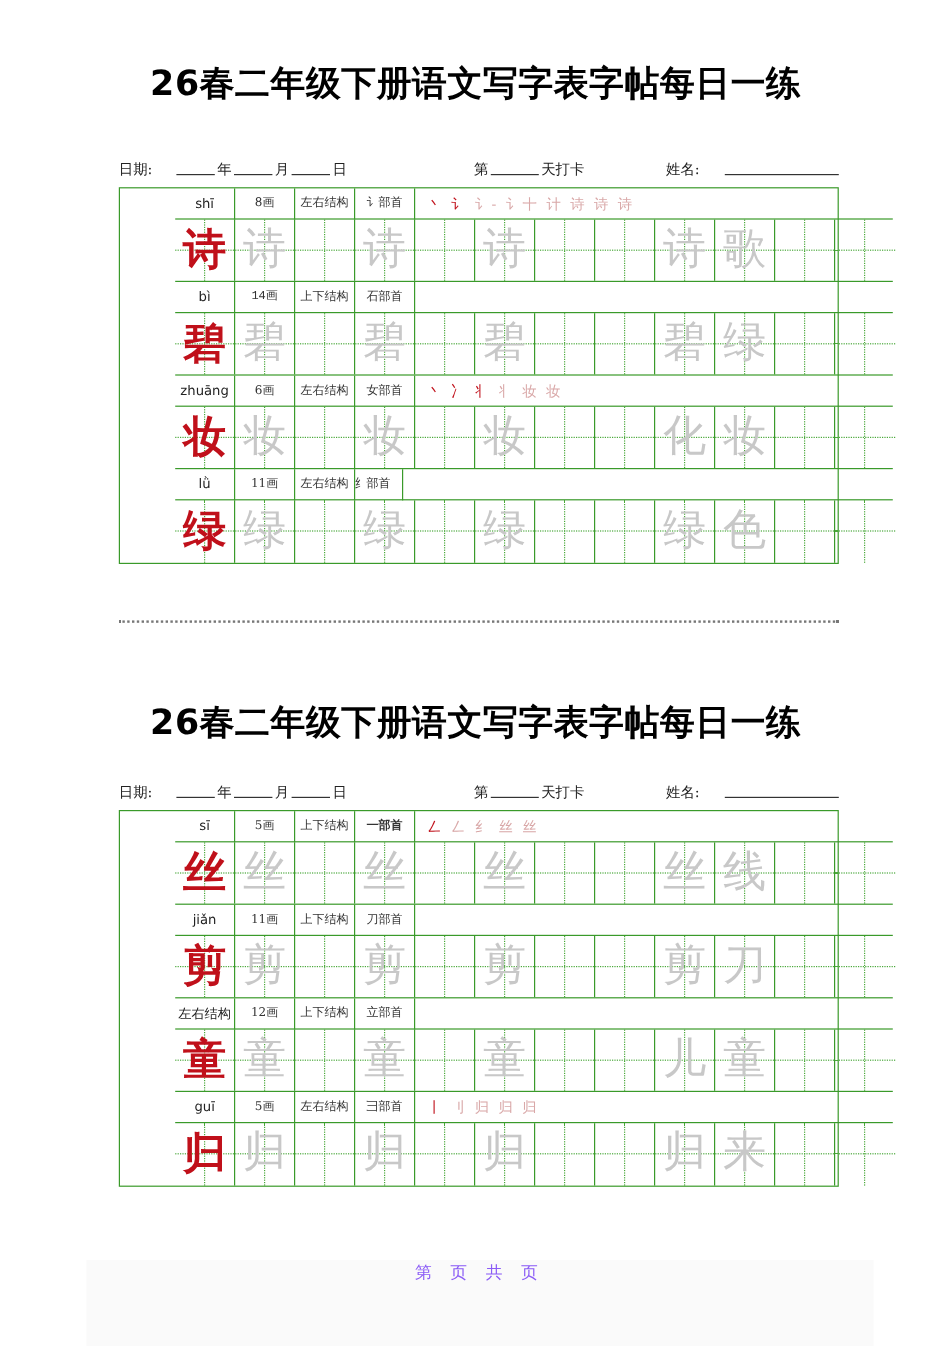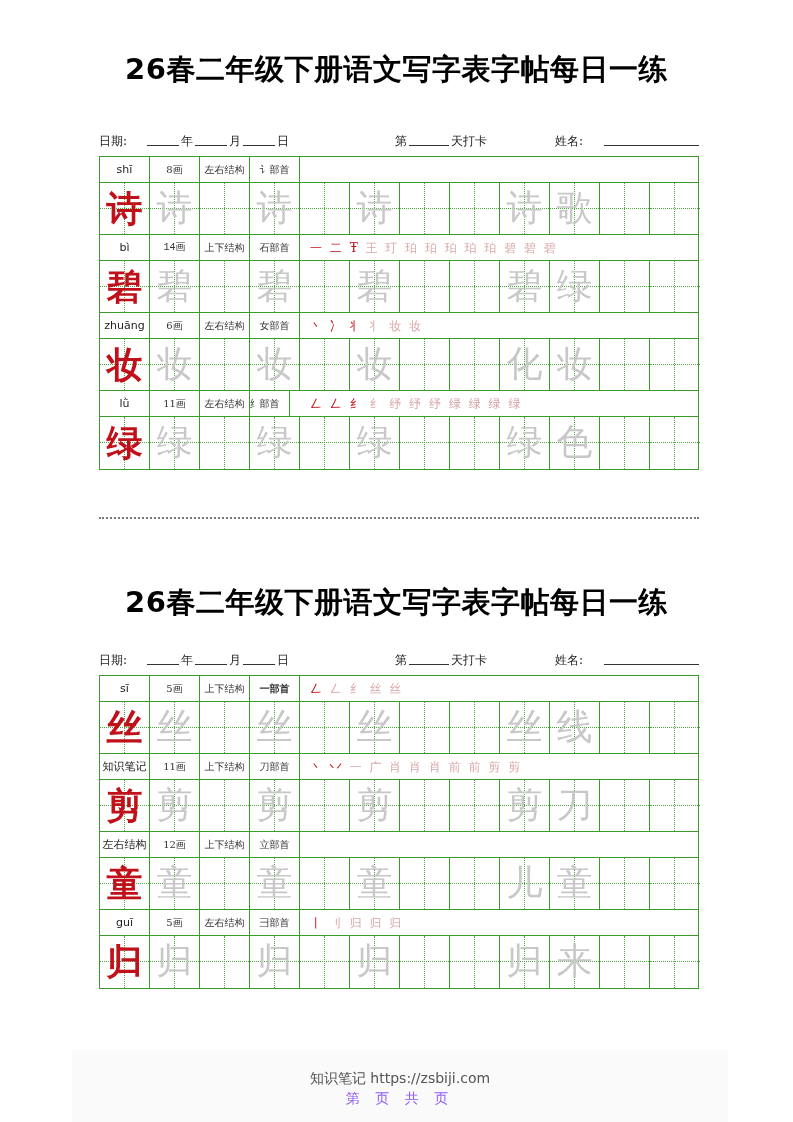--- a/index.html
+++ b/index.html
@@ -2,21 +2,21 @@
 <html><head>
 <meta charset="utf-8">
 <style>
   html, body { margin:0; padding:0; background:#fff; }
   body { width:793px; height:1122px; position:relative; overflow:hidden; font-family:"DejaVu Sans", sans-serif; }
   .title { position:absolute; left:0; width:793px; text-align:center; font-family:"DejaVu Sans", sans-serif; font-weight:bold; font-size:29px; color:#000; letter-spacing:0.5px; }
   .meta { position:absolute; left:99px; width:600px; height:18px; font-family:"DejaVu Serif", serif; font-size:12px; color:#222; }
   .meta span { position:absolute; top:0; white-space:nowrap; }
   .blank { display:inline-block; border-bottom:1px solid #333; height:12px; vertical-align:bottom; }
   .sheet { position:absolute; left:99px; width:600px; border:1.5px solid #3a9a2a; box-sizing:border-box; }
-  .block { position:relative; width:100%; height:78px; }
+  .block { position:relative; width:100%; height:78px;margin-left:46px; }
   .hdr { position:absolute; left:0; top:0; width:100%; height:26px; border-bottom:1.5px solid #3a9a2a; box-sizing:border-box; }
   .hcell { position:absolute; top:0; height:26px; line-height:26px; text-align:center; font-family:"DejaVu Serif", serif; font-size:10px; color:#333; border-right:1.5px solid #3a9a2a; box-sizing:border-box; }
   .hcell.py { font-family:"DejaVu Sans", sans-serif; font-size:11px; color:#222; }
   .strokes { position:absolute; left:200px; top:0; height:26px; line-height:26px; padding-left:10px; font-family:"DejaVu Serif", serif; font-size:12px; color:#c0101a; letter-spacing:2px; white-space:nowrap; }
   .strokes .g { color:#d9a8a8; }
   .row { position:absolute; left:0; top:26px; width:100%; height:52px; border-bottom:1.5px solid #3a9a2a; box-sizing:border-box; }
   .block:last-child .row { border-bottom:none; }
   .cell { position:absolute; top:0; width:50px; height:100%; border-right:1.5px solid #3a9a2a; box-sizing:border-box; }
   .cell:last-child { border-right:none; }
   .cell::before { content:""; position:absolute; left:24px; top:0; height:100%; border-left:1px dotted #4aa83a; }
@@ -48,20 +48,21 @@
   <span style="left:505px;" class="blank"><i style="display:inline-block;width:95px;"></i></span>
 </div>
 
 <div class="sheet" style="top:156px;">
     <div class="block">
       <div class="hdr">
       <div class="hcell py" style="left:0;width:50px;">shī</div>
       <div class="hcell" style="left:50px;width:50px;">8画</div>
       <div class="hcell" style="left:100px;width:50px;">左右结构</div>
       <div class="hcell" style="left:150px;width:50px;">讠部首</div>
+      <div class="strokes"><span>丶 讠 </span><span class="g">讠‐ 讠十 计 诗 诗 诗</span></div>
     </div>
     <div class="row">
       <div class="cell" style="left:0;">
           <div class="ch main">诗</div>
         </div>
         <div class="cell" style="left:50px;">
           <div class="ch">诗</div>
         </div>
         <div class="cell" style="left:100px;">
           <div class="ch"></div>
@@ -94,21 +95,20 @@
           <div class="ch"></div>
         </div>
       </div>
     </div>
     <div class="block">
       <div class="hdr">
       <div class="hcell py" style="left:0;width:50px;">bì</div>
       <div class="hcell" style="left:50px;width:50px;font-family:Liberation Mono, monospace;">14画</div>
       <div class="hcell" style="left:100px;width:50px;">上下结构</div>
       <div class="hcell" style="left:150px;width:50px;">石部首</div>
-      <div class="strokes"><span>一 二 Ŧ </span><span class="g">王 玎 珀 珀 珀 珀 珀 碧 碧 碧</span></div>
     </div>
     <div class="row">
       <div class="cell" style="left:0;">
           <div class="ch main">碧</div>
         </div>
         <div class="cell" style="left:50px;">
           <div class="ch">碧</div>
         </div>
         <div class="cell" style="left:100px;">
           <div class="ch"></div>
@@ -188,21 +188,20 @@
           <div class="ch"></div>
         </div>
       </div>
     </div>
     <div class="block">
       <div class="hdr">
       <div class="hcell py" style="left:0;width:50px;">lǜ</div>
       <div class="hcell" style="left:50px;width:50px;">11画</div>
       <div class="hcell" style="left:100px;width:50px;">左右结构</div>
       <div class="hcell" style="left:140px;width:50px;">纟部首</div>
-      <div class="strokes"><span>𠃋 𠃋 纟 </span><span class="g">纟 纾 纾 纾 绿 绿 绿 绿</span></div>
     </div>
     <div class="row">
       <div class="cell" style="left:0;">
           <div class="ch main">绿</div>
         </div>
         <div class="cell" style="left:50px;">
           <div class="ch">绿</div>
         </div>
         <div class="cell" style="left:100px;">
           <div class="ch"></div>
@@ -300,25 +299,24 @@
         <div class="cell" style="left:500px;">
           <div class="ch"></div>
         </div>
         <div class="cell" style="left:550px;">
           <div class="ch"></div>
         </div>
       </div>
     </div>
     <div class="block">
       <div class="hdr">
-      <div class="hcell py" style="left:0;width:50px;">知识笔记</div>
+      <div class="hcell py" style="left:0;width:50px;">jiǎn</div>
       <div class="hcell" style="left:50px;width:50px;">11画</div>
       <div class="hcell" style="left:100px;width:50px;">上下结构</div>
       <div class="hcell" style="left:150px;width:50px;">刀部首</div>
-      <div class="strokes"><span>丶 丷 </span><span class="g">一 广 肖 肖 肖 前 前 剪 剪</span></div>
     </div>
     <div class="row">
       <div class="cell" style="left:0;">
           <div class="ch main">剪</div>
         </div>
         <div class="cell" style="left:50px;">
           <div class="ch">剪</div>
         </div>
         <div class="cell" style="left:100px;">
           <div class="ch"></div>
@@ -441,15 +439,14 @@
           <div class="ch"></div>
         </div>
         <div class="cell" style="left:550px;">
           <div class="ch"></div>
         </div>
       </div>
     </div>
   </div>
 
 <div class="footer">
-  <div class="site">知识笔记 https://zsbiji.com</div>
   <div class="page">第 页 共  页</div>
 </div>
 
 </body></html>

